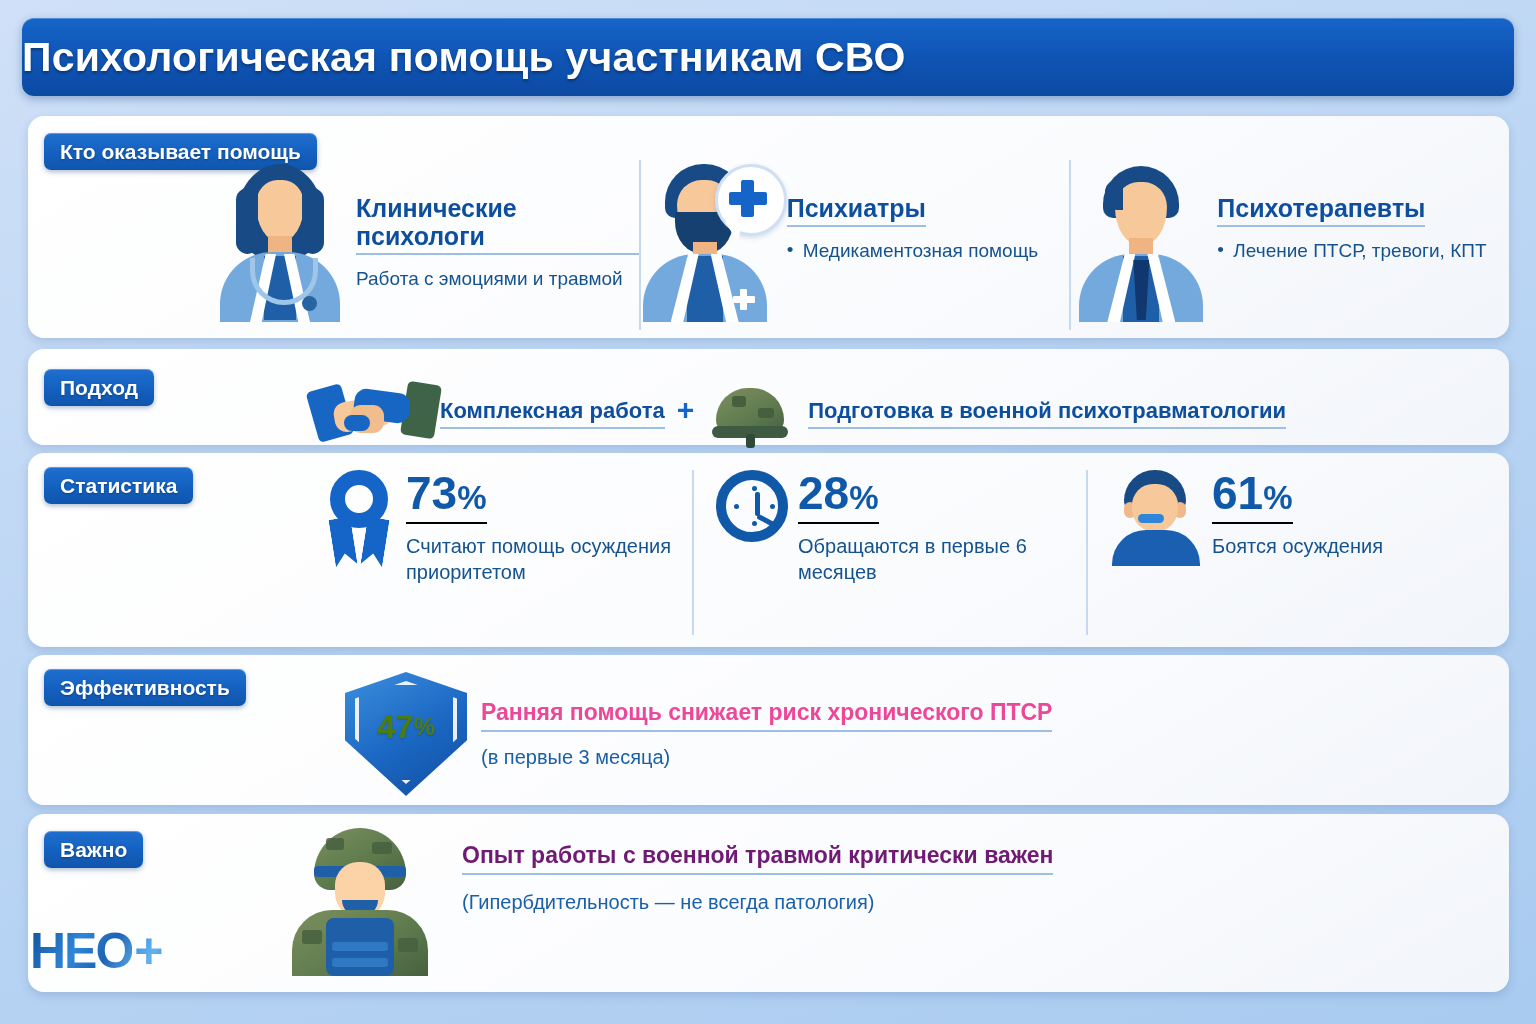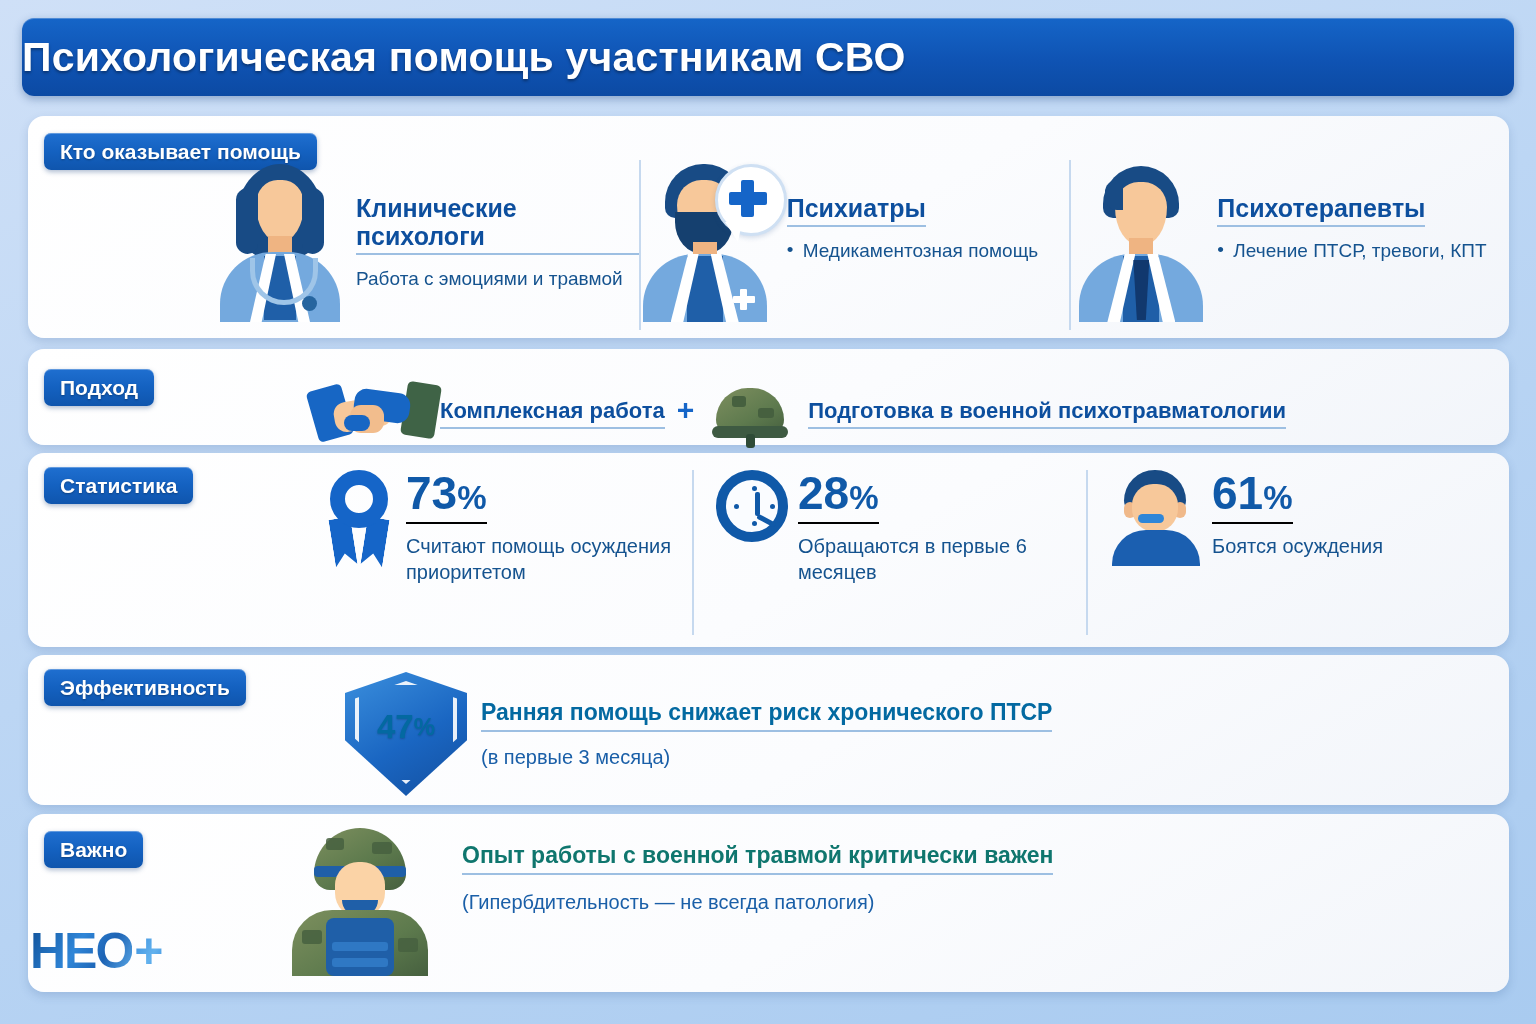--- a/index.html
+++ b/index.html
@@ -149,24 +149,24 @@
   
   .effect{position:absolute;top:672px;left:345px;display:flex;align-items:center;}
   .shield{position:relative;width:122px;height:124px;flex:0 0 122px;}
   .sh-outer{position:absolute;inset:0;
      background:linear-gradient(150deg,#3b8fdd 0%,#1a66c2 55%,#134f9f 100%);
      clip-path:polygon(50% 0,100% 17%,100% 55%,50% 100%,0 55%,0 17%);}
   .sh-inner{position:absolute;left:10px;top:9px;right:10px;bottom:12px;
      border:4px solid rgba(255,255,255,.9);
      clip-path:polygon(50% 0,100% 17%,100% 56%,50% 100%,0 56%,0 17%);}
   .sh-txt{position:absolute;inset:0;display:flex;align-items:center;justify-content:center;
-     color:#0369a1;font-weight:bold;font-size:33px;padding-bottom:14px;text-shadow:0 1px 2px rgba(0,0,0,.2);}
+     color:#4d7c0f;font-weight:bold;font-size:33px;padding-bottom:14px;text-shadow:0 1px 2px rgba(0,0,0,.2);}
   .sh-txt .pct{font-size:24px;}
   .effect-body{margin-left:14px;}
-  .effect-main{font-size:23px;font-weight:bold;color:#0369a1;
+  .effect-main{font-size:23px;font-weight:bold;color:#ec4899;
                border-bottom:2px solid #9dbfe2;padding-bottom:4px;display:inline-block;}
   .effect-sub{margin-top:14px;font-size:20px;color:#1a5fa8;}
 
   
   .important{position:absolute;top:826px;left:280px;display:flex;align-items:flex-start;}
   .soldier{position:relative;width:160px;height:150px;flex:0 0 160px;}
   .so-helmet{position:absolute;left:34px;top:2px;width:92px;height:62px;
      background:linear-gradient(150deg,#7d8f5e 0%,#5d7a4d 55%,#46603f 100%);
      border-radius:46px 46px 16px 16px;}
   .so-band{position:absolute;left:34px;top:40px;width:92px;height:11px;background:#1f5fa8;border-radius:4px;}
@@ -174,21 +174,21 @@
      border-radius:24px 24px 26px 26px;}
   .so-chin{position:absolute;left:62px;top:74px;width:36px;height:16px;background:#1f5fa8;
      border-radius:0 0 18px 18px;}
   .so-body{position:absolute;left:12px;top:84px;width:136px;height:66px;
      background:linear-gradient(150deg,#7d8f5e 0%,#5d7a4d 60%,#46603f 100%);
      border-radius:40px 40px 0 0;}
   .so-vest{position:absolute;left:46px;top:92px;width:68px;height:58px;background:#1f5fa8;border-radius:8px;}
   .so-vline{position:absolute;background:#2f78c4;height:9px;border-radius:3px;}
   .so-patch{position:absolute;background:#46603f;border-radius:3px;opacity:.85;}
   .imp-body{margin-left:22px;padding-top:16px;}
-  .imp-main{font-size:23px;font-weight:bold;color:#0f766e;
+  .imp-main{font-size:23px;font-weight:bold;color:#701a75;
             border-bottom:2px solid #9dbfe2;padding-bottom:4px;display:inline-block;}
   .imp-sub{margin-top:16px;font-size:20px;color:#1a5fa8;}
 
   
   .logo{position:absolute;left:30px;top:922px;display:flex;align-items:center;
         font-size:50px;font-weight:bold;letter-spacing:-2px;}
   .logo .word{
     background:linear-gradient(120deg,#0f4f96 0%,#2f86d8 45%,#1d63b4 70%,#63b2ee 100%);
     -webkit-background-clip:text;background-clip:text;color:transparent;
   }

